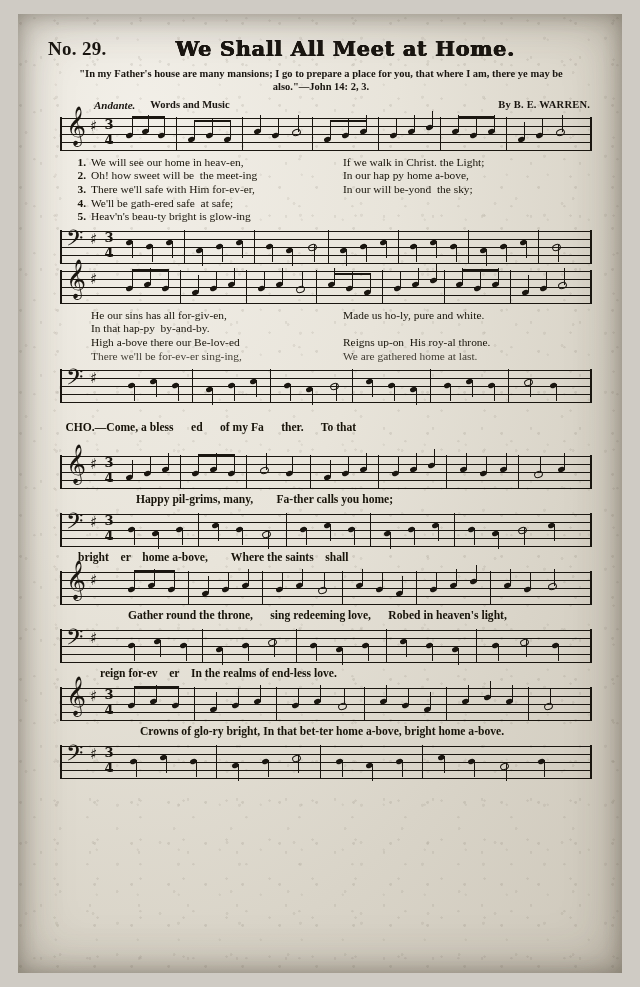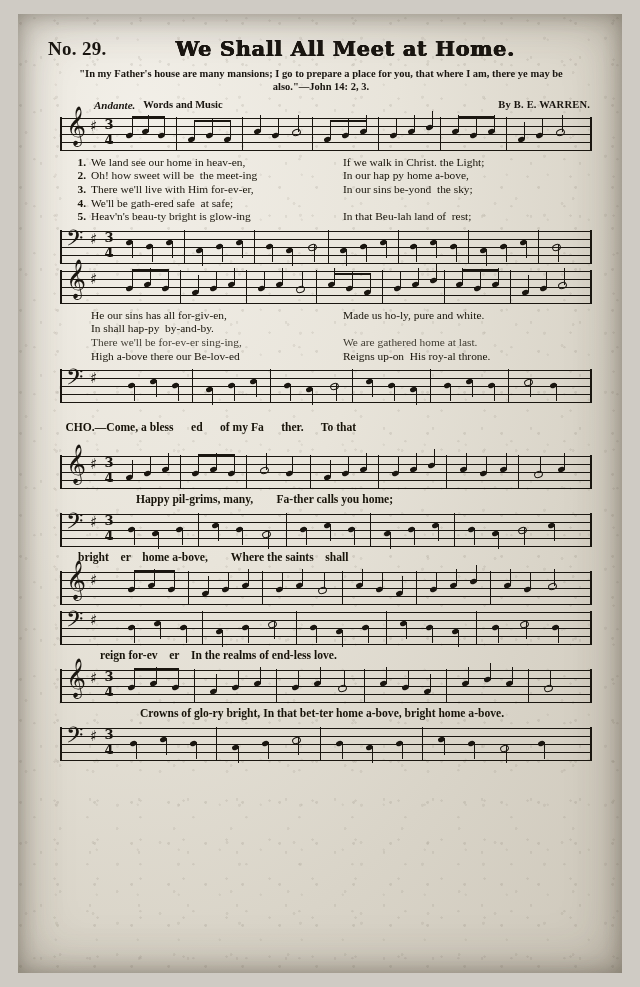--- a/index.html
+++ b/index.html
@@ -99,20 +99,21 @@
     font-weight: bold;
     line-height: 1.28;
     padding: 0 14px;
   }
   .credits {
     margin-top: 5px;
     display: flex;
     align-items: center;
     font-size: 10.5px;
     padding: 0 4px 0 46px;
+    gap: 7px;
   }
   .tempo {
     font-style: italic;
     font-weight: bold;
     font-size: 11px;
     margin-right: 8px;
   }
   .words-music {
     font-weight: bold;
     font-size: 10.5px;
@@ -349,41 +350,40 @@
             <div class="stem" style="left:422px; top:1px"></div>
           <div class="note open" style="left:436px; top:12px"></div>
             <div class="stem" style="left:442px; top:-2px"></div>
         </div>
       </div>
     </div>
 
     <div class="lyric-block">
       <div class="lyric-line">
         <span class="lyric-num">1.</span>
-        <span class="lyric-a">We land see our home in heav-en,</span>
+        <span class="lyric-a">We will see our home in heav-en,</span>
         <span class="lyric-b">If we walk in Christ. the Light;</span>
       </div>
       <div class="lyric-line">
         <span class="lyric-num">2.</span>
         <span class="lyric-a">Oh! how sweet will be  the meet-ing</span>
         <span class="lyric-b">In our hap py home a-bove,</span>
       </div>
       <div class="lyric-line">
         <span class="lyric-num">3.</span>
-        <span class="lyric-a">There we'll live with Him for-ev-er,</span>
-        <span class="lyric-b">In our sins be-yond  the sky;</span>
+        <span class="lyric-a">There we'll safe with Him for-ev-er,</span>
+        <span class="lyric-b">In our will be-yond  the sky;</span>
       </div>
       <div class="lyric-line">
         <span class="lyric-num">4.</span>
         <span class="lyric-b">We'll be gath-ered safe  at safe;</span>
       </div>
       <div class="lyric-line">
         <span class="lyric-num">5.</span>
         <span class="lyric-a">Heav'n's beau-ty bright is glow-ing</span>
-        <span class="lyric-b">In that Beu-lah land of  rest;</span>
       </div>
     </div>
 
     <div class="system">
       <div class="stave">
         <span class="clef bass">𝄢</span>
         <span class="keysig">♯</span>
         <span class="timesig">
           <span>3</span>
             <span>4</span>
@@ -498,31 +498,31 @@
     </div>
 
     <div class="lyric-block">
       <div class="lyric-line">
         <span class="lyric-num"></span>
         <span class="lyric-a">He our sins has all for-giv-en,</span>
         <span class="lyric-b">Made us ho-ly, pure and white.</span>
       </div>
       <div class="lyric-line">
         <span class="lyric-num"></span>
-        <span class="lyric-b">In shall hap-py  by-and-by.</span>
+        <span class="lyric-b">In that hap-py  by-and-by.</span>
+      </div>
+      <div class="lyric-line">
+        <span class="lyric-num"></span>
+        <span class="lyric-a">High a-bove there our Be-lov-ed</span>
+        <span class="lyric-b">Reigns up-on  His roy-al throne.</span>
       </div>
       <div class="lyric-line faded">
         <span class="lyric-num"></span>
         <span class="lyric-a">There we'll be for-ev-er sing-ing,</span>
         <span class="lyric-b">We are gathered home at last.</span>
-      </div>
-      <div class="lyric-line">
-        <span class="lyric-num"></span>
-        <span class="lyric-a">High a-bove there our Be-lov-ed</span>
-        <span class="lyric-b">Reigns up-on  His roy-al throne.</span>
       </div>
     </div>
 
     <div class="system">
       <div class="stave">
         <span class="clef bass">𝄢</span>
         <span class="keysig">♯</span>
         <div class="notes">
           <div class="note" style="left:8px; top:14px"></div>
             <div class="stem" style="left:14px; top:15px"></div>
@@ -726,20 +726,21 @@
           <div class="note" style="left:384px; top:12px"></div>
             <div class="stem" style="left:390px; top:-2px"></div>
           <div class="note" style="left:404px; top:16px"></div>
             <div class="stem" style="left:410px; top:1px"></div>
           <div class="note open" style="left:428px; top:12px"></div>
             <div class="stem" style="left:434px; top:-2px"></div>
         </div>
       </div>
     </div>
 
+    <div class="single-lyric indent4">Gather round the throne,      sing redeeming love,      Robed in heaven's light,</div>
 
     <div class="system">
       <div class="stave">
         <span class="clef bass">𝄢</span>
         <span class="keysig">♯</span>
         <div class="notes">
           <div class="note" style="left:8px; top:14px"></div>
             <div class="stem" style="left:14px; top:15px"></div>
           <div class="note" style="left:34px; top:10px"></div>
             <div class="stem" style="left:40px; top:11px"></div>

